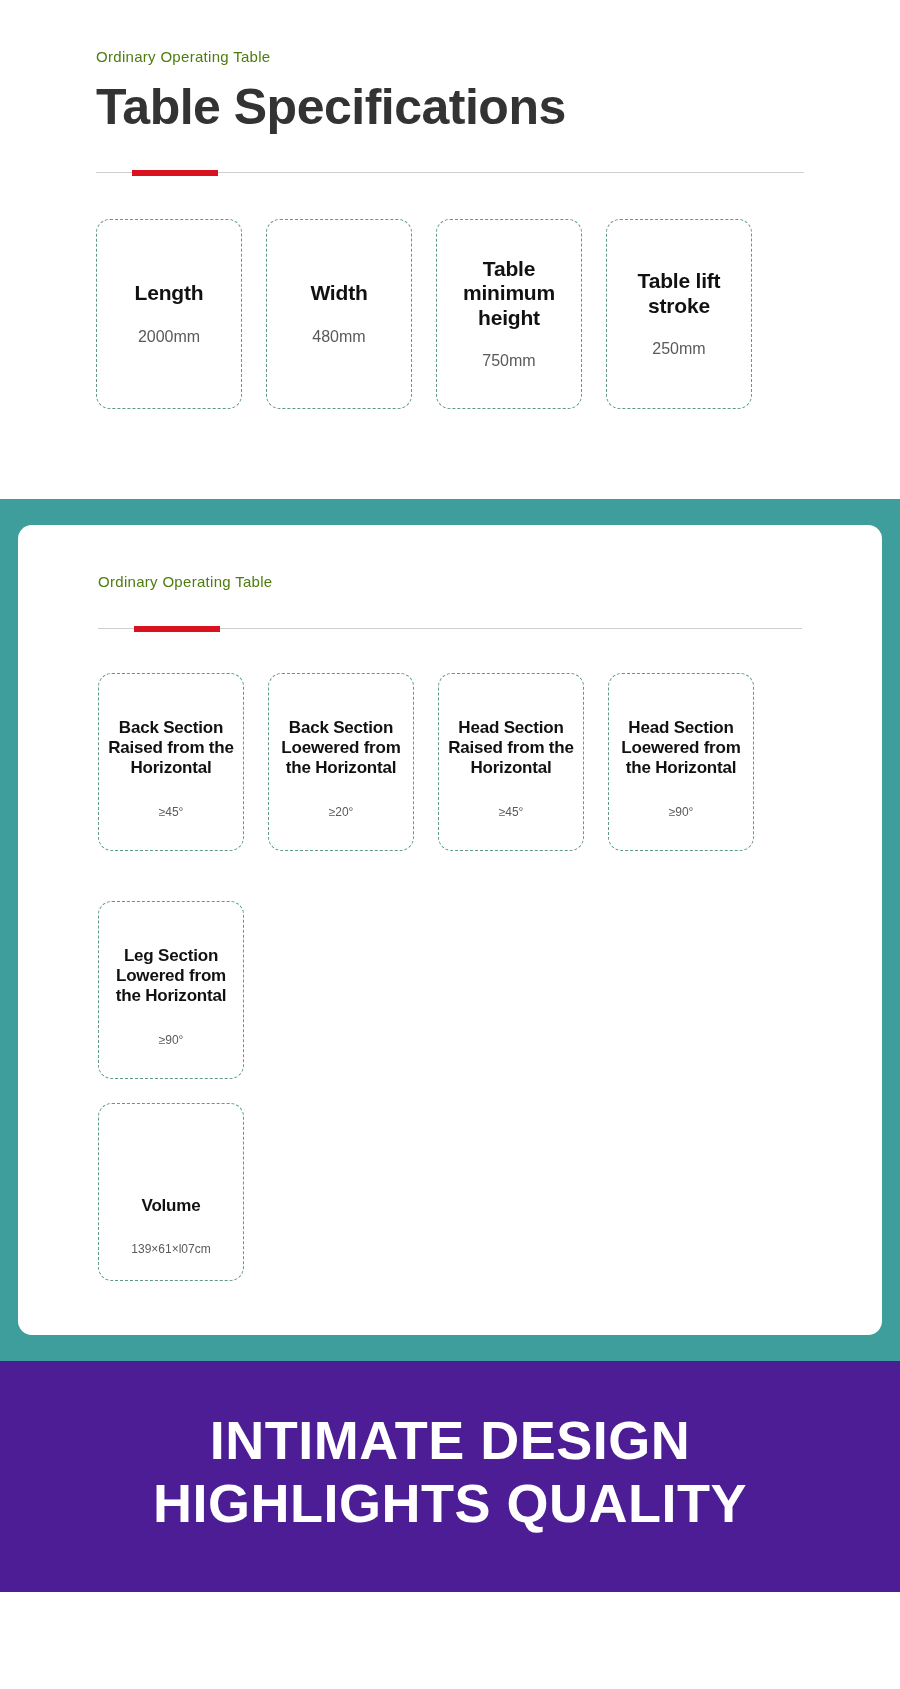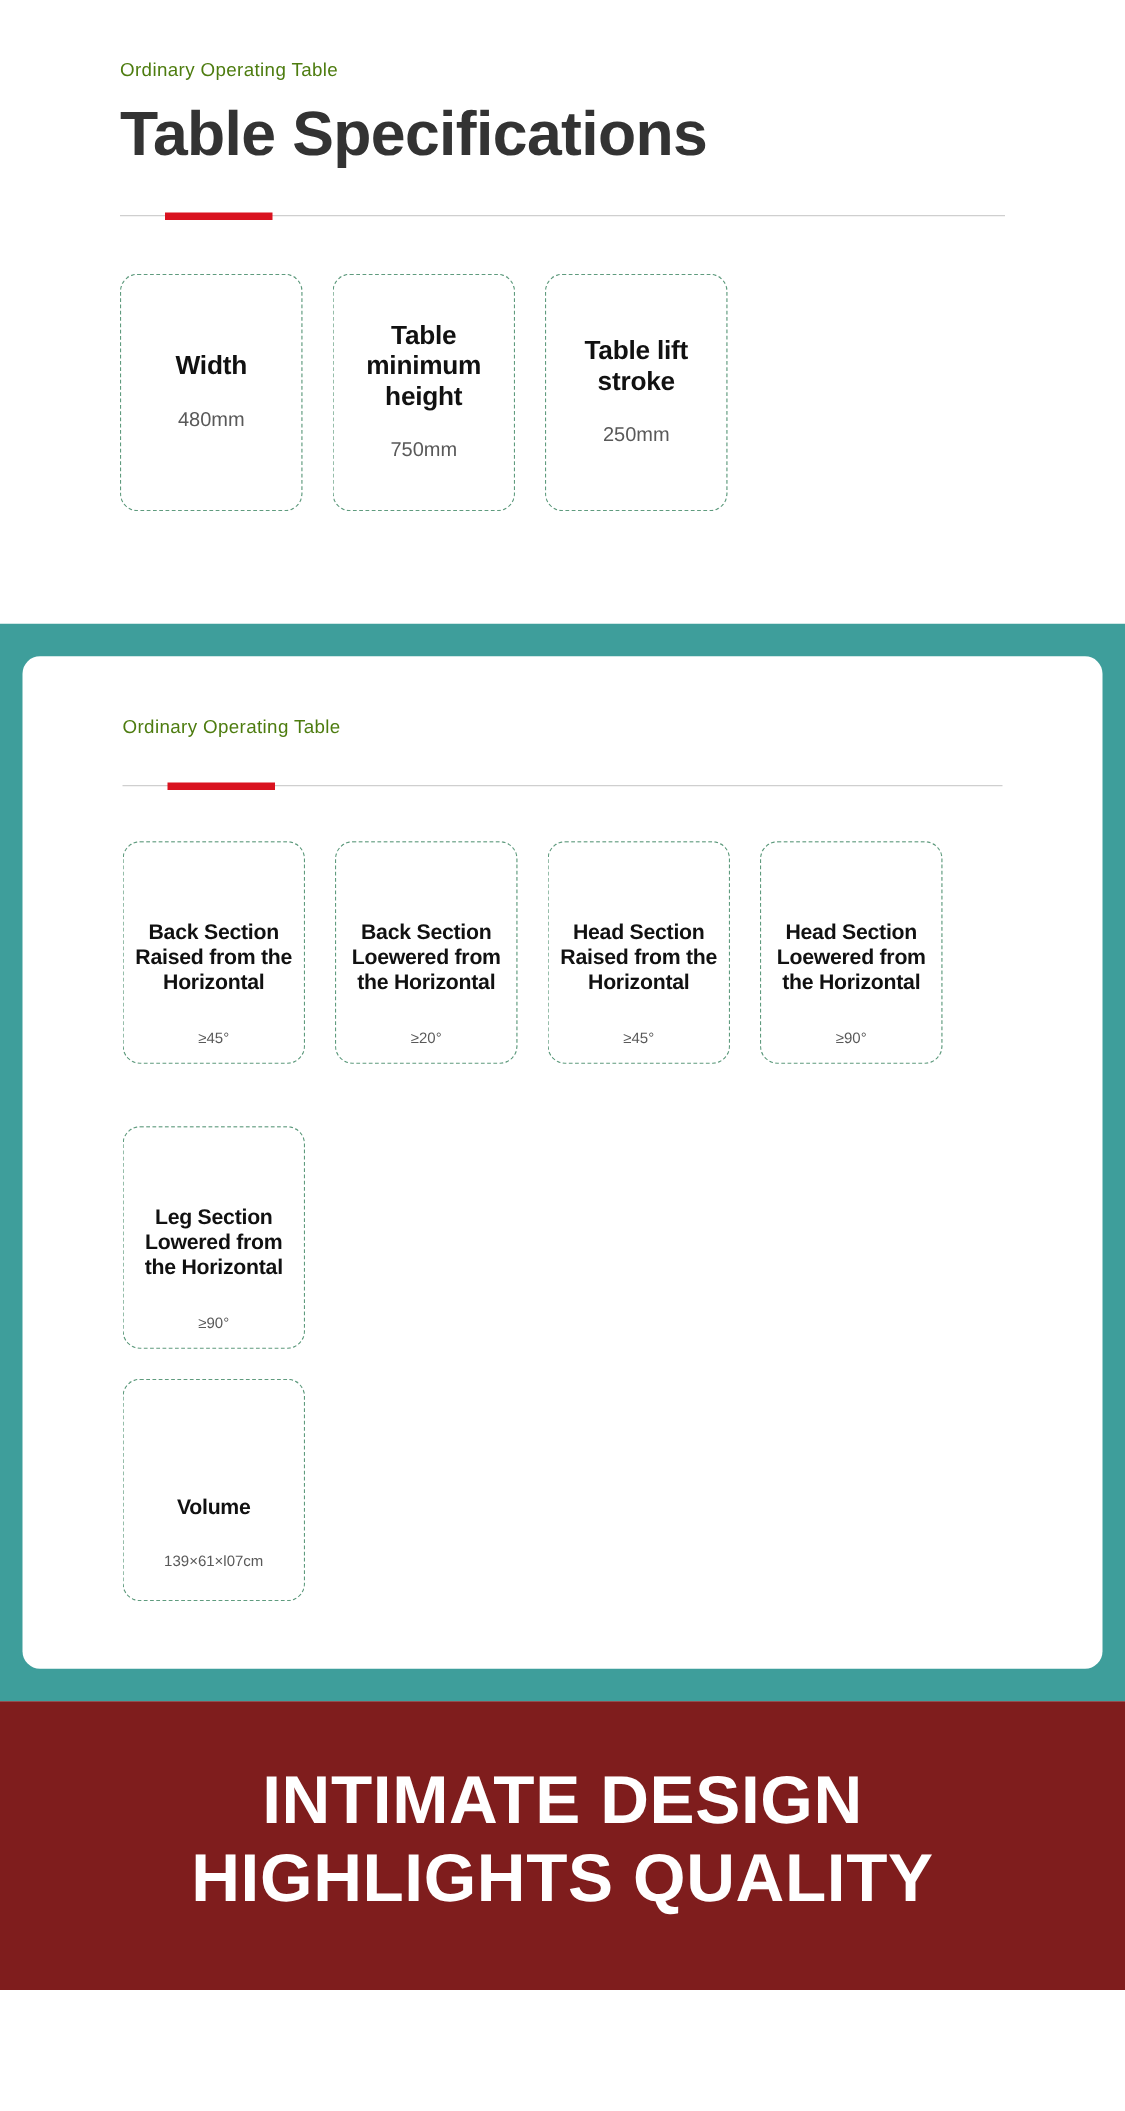--- a/index.html
+++ b/index.html
@@ -128,32 +128,32 @@
   .sec-teal .cards-2 { margin-top: 50px; flex-direction: column; }
   .sec-teal .card {
     width: 146px;
     height: 178px;
     padding: 12px 6px;
     justify-content: flex-start;
   }
   .sec-teal .card-title {
     font-size: 17px;
     line-height: 1.2;
-    margin-top: 50px;
+    margin-top: 32px;
   }
   .sec-teal .card-value {
     font-size: 12px;
     margin-top: 26px;
   }
   .sec-teal .card.short .card-title { margin-top: 42px; }
   .sec-teal .card.single .card-title { margin-top: 80px; }
 
   
   .banner {
-    background: #7f1d1d;
+    background: #4c1d95;
     text-align: center;
     padding: 48px 20px 56px 20px;
   }
   .banner-line {
     color: #ffffff;
     font-size: 54px;
     font-weight: 700;
     line-height: 1.18;
     letter-spacing: 0.5px;
   }
@@ -167,20 +167,24 @@
     <div class="sec-head">
       <div class="eyebrow">Ordinary Operating Table</div>
       <h1 class="sec-title">Table Specifications</h1>
       <div class="rule-wrap">
         <span class="rule-accent"></span>
       </div>
     </div>
 
     <div class="cards">
       <div class="card">
+        <div class="card-title">Length</div>
+        <div class="card-value">2000mm</div>
+      </div>
+      <div class="card">
         <div class="card-title">Width</div>
         <div class="card-value">480mm</div>
       </div>
       <div class="card">
         <div class="card-title">Table minimum height</div>
         <div class="card-value">750mm</div>
       </div>
       <div class="card">
         <div class="card-title">Table lift stroke</div>
         <div class="card-value">250mm</div>

